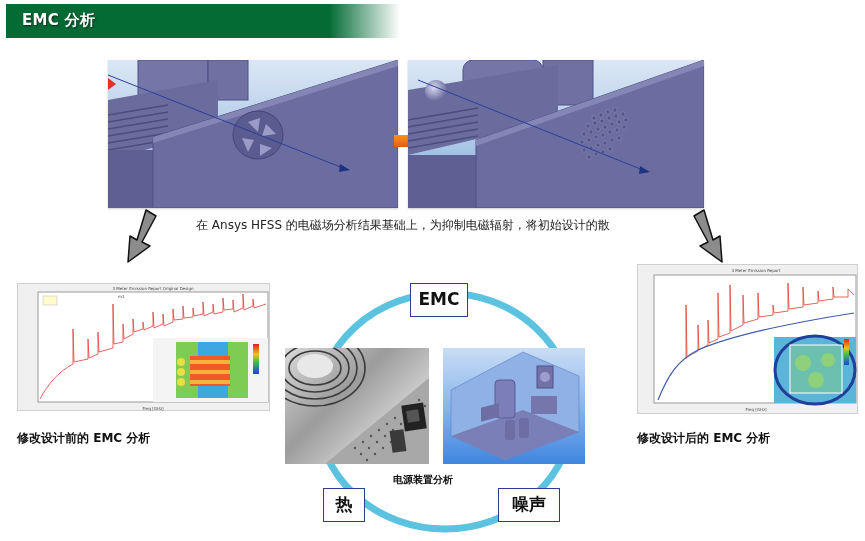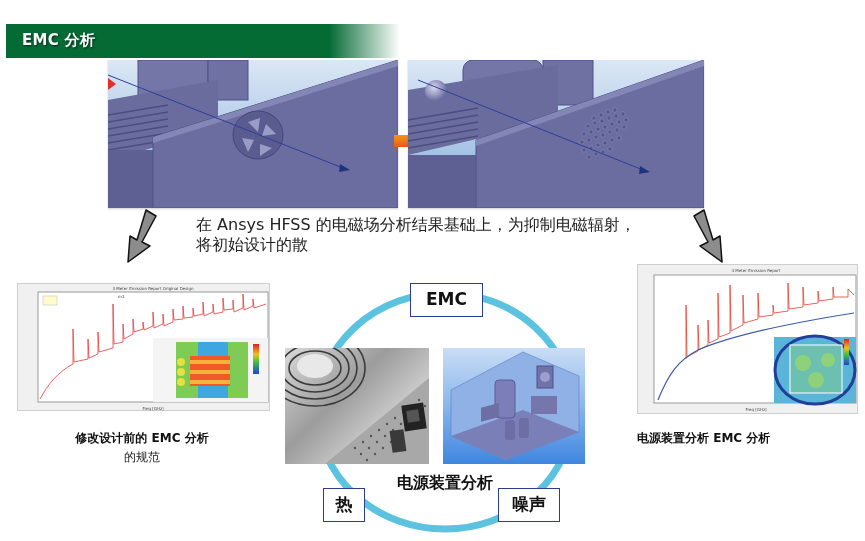--- a/index.html
+++ b/index.html
@@ -1,20 +1,20 @@
 <!DOCTYPE html>
 <html><head>
 <meta charset="utf-8">
 <style>
   * { box-sizing: border-box; margin: 0; padding: 0; }
   html, body { width: 865px; height: 541px; background: #ffffff; overflow: hidden; }
   body { position: relative; font-family: "DejaVu Sans", "Liberation Sans", sans-serif; color: #111; }
 
   .header-bar {
-    position: absolute; left: 6px; top: 24px; width: 394px; height: 34px;
+    position: absolute; left: 6px; top: 4px; width: 394px; height: 34px;
     background: linear-gradient(to right, #046b35 0%, #046b35 82%, rgba(4,107,53,0.45) 92%, rgba(255,255,255,0) 100%);
   }
   .header-title {
     position: absolute; left: 16px; top: 7px; font-size: 15px; font-weight: bold; color: #fff;
     text-shadow: 1px 1px 2px rgba(0,0,0,0.6); letter-spacing: 0.3px;
   }
 
   .sim-img {
     position: absolute; top: 60px; height: 148px; overflow: hidden;
     background: linear-gradient(to bottom, #d5e4f3 0%, #a8c6e8 45%, #6d9fd6 100%);
@@ -25,58 +25,58 @@
   .sim-img svg { position: absolute; left: 0; top: 0; }
 
   .orange-arrow { position: absolute; left: 394px; top: 126px; width: 76px; height: 30px; }
 
   .gray-arrow { position: absolute; }
   .ga-left { left: 124px; top: 208px; width: 40px; height: 56px; }
   .ga-right { left: 686px; top: 208px; width: 40px; height: 56px; }
 
   .desc {
     position: absolute; left: 196px; top: 215px; width: 450px;
-    font-size: 16px; line-height: 20px; color: #222;
+    font-size: 12px; line-height: 20px; color: #222;
   }
 
   .chart-box {
     position: absolute; background: #f0f0f0; border: 1px solid #cfcfcf;
   }
   .chart-left { left: 17px; top: 283px; width: 253px; height: 128px; }
   .chart-right { left: 637px; top: 264px; width: 221px; height: 150px; }
   .chart-box svg { position: absolute; left: 0; top: 0; }
 
   .caption { position: absolute; font-size: 12px; line-height: 19px; color: #222; }
   .caption .cap-title { font-weight: bold; color: #111; }
-  .cap-left { left: 17px; top: 429px; width: 250px; text-align: center; }
+  .cap-left { left: 17px; top: 429px; width: 250px; }
   .cap-right { left: 637px; top: 429px; width: 225px; }
 
   .ring { position: absolute; left: 300px; top: 278px; width: 290px; height: 260px; }
 
   .tag {
     position: absolute; background: #fff; border: 1.5px solid #2a3f8f;
     font-weight: bold; color: #111; text-align: center;
   }
-  .tag-emc { left: 410px; top: 283px; width: 73px; height: 34px; font-size: 17px; line-height: 31px; }
+  .tag-emc { left: 410px; top: 283px; width: 58px; height: 34px; font-size: 17px; line-height: 31px; }
   .tag-heat { left: 323px; top: 488px; width: 42px; height: 34px; font-size: 17px; line-height: 31px; }
   .tag-noise { left: 498px; top: 488px; width: 62px; height: 34px; font-size: 17px; line-height: 31px; }
 
   .psu-photo {
     position: absolute; left: 285px; top: 348px; width: 144px; height: 116px; overflow: hidden;
     background: linear-gradient(135deg, #d9d9d9 0%, #9c9c9c 40%, #cfcfcf 70%, #888 100%);
   }
   .psu-model {
     position: absolute; left: 443px; top: 348px; width: 142px; height: 116px; overflow: hidden;
     background: linear-gradient(to bottom, #c9ddf5 0%, #8ab6ec 50%, #3f86e0 100%);
   }
   .psu-photo svg, .psu-model svg { position: absolute; left: 0; top: 0; }
 
   .center-label {
-    position: absolute; left: 393px; top: 473px; width: 100px; text-align: right;
-    font-size: 16px; font-weight: bold; color: #111;
+    position: absolute; left: 393px; top: 473px; width: 100px; text-align: left;
+    font-size: 10px; font-weight: bold; color: #111;
   }
 </style>
 </head>
 <body>
 
 <div class="header-bar">
   <span class="header-title">EMC 分析</span>
 </div>
 
 <div class="sim-img sim-left">
@@ -265,24 +265,23 @@
           <stop offset="0.6" stop-color="#40c040"></stop>
           <stop offset="1" stop-color="#2040e0"></stop>
       </linearGradient>
     </defs>
     <text x="118" y="146" font-size="4" text-anchor="middle" fill="#444">Freq [GHz]</text>
   </svg>
 </div>
 
 <div class="caption cap-left">
   <div class="cap-title">修改设计前的 EMC 分析</div>
-  <div>的规范</div>
 </div>
 <div class="caption cap-right">
-  <div class="cap-title">电源装置分析 EMC 分析</div>
+  <div class="cap-title">修改设计后的 EMC 分析</div>
 </div>
 
 <svg class="ring" viewBox="0 0 290 260">
   <ellipse cx="145" cy="133" rx="128" ry="118" fill="none" stroke="#5bc3e0" stroke-width="7"></ellipse>
 </svg>
 
 <div class="psu-photo">
   <svg width="144" height="116" viewBox="0 0 144 116">
     <g fill="none" stroke="#3a3a3a" stroke-width="1.6">
       <ellipse cx="30" cy="20" rx="50" ry="38"></ellipse>

